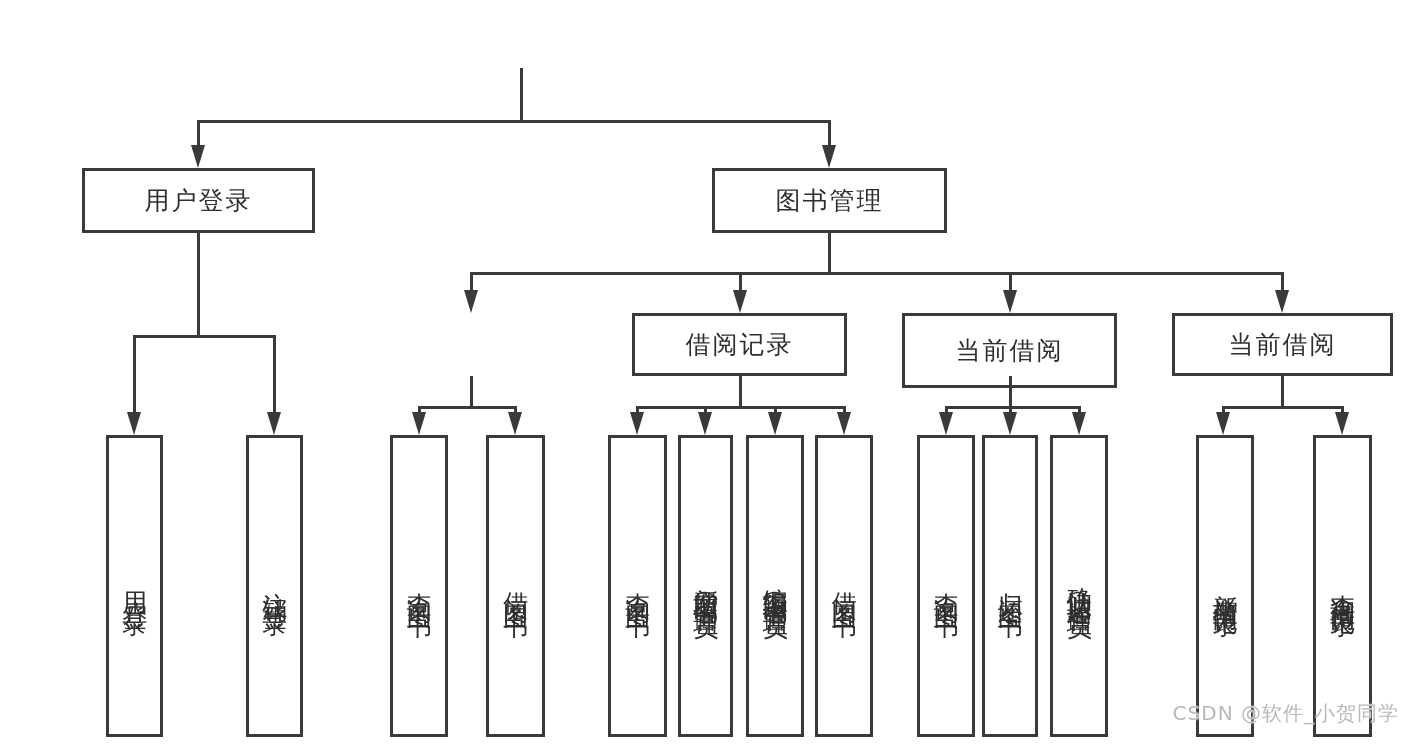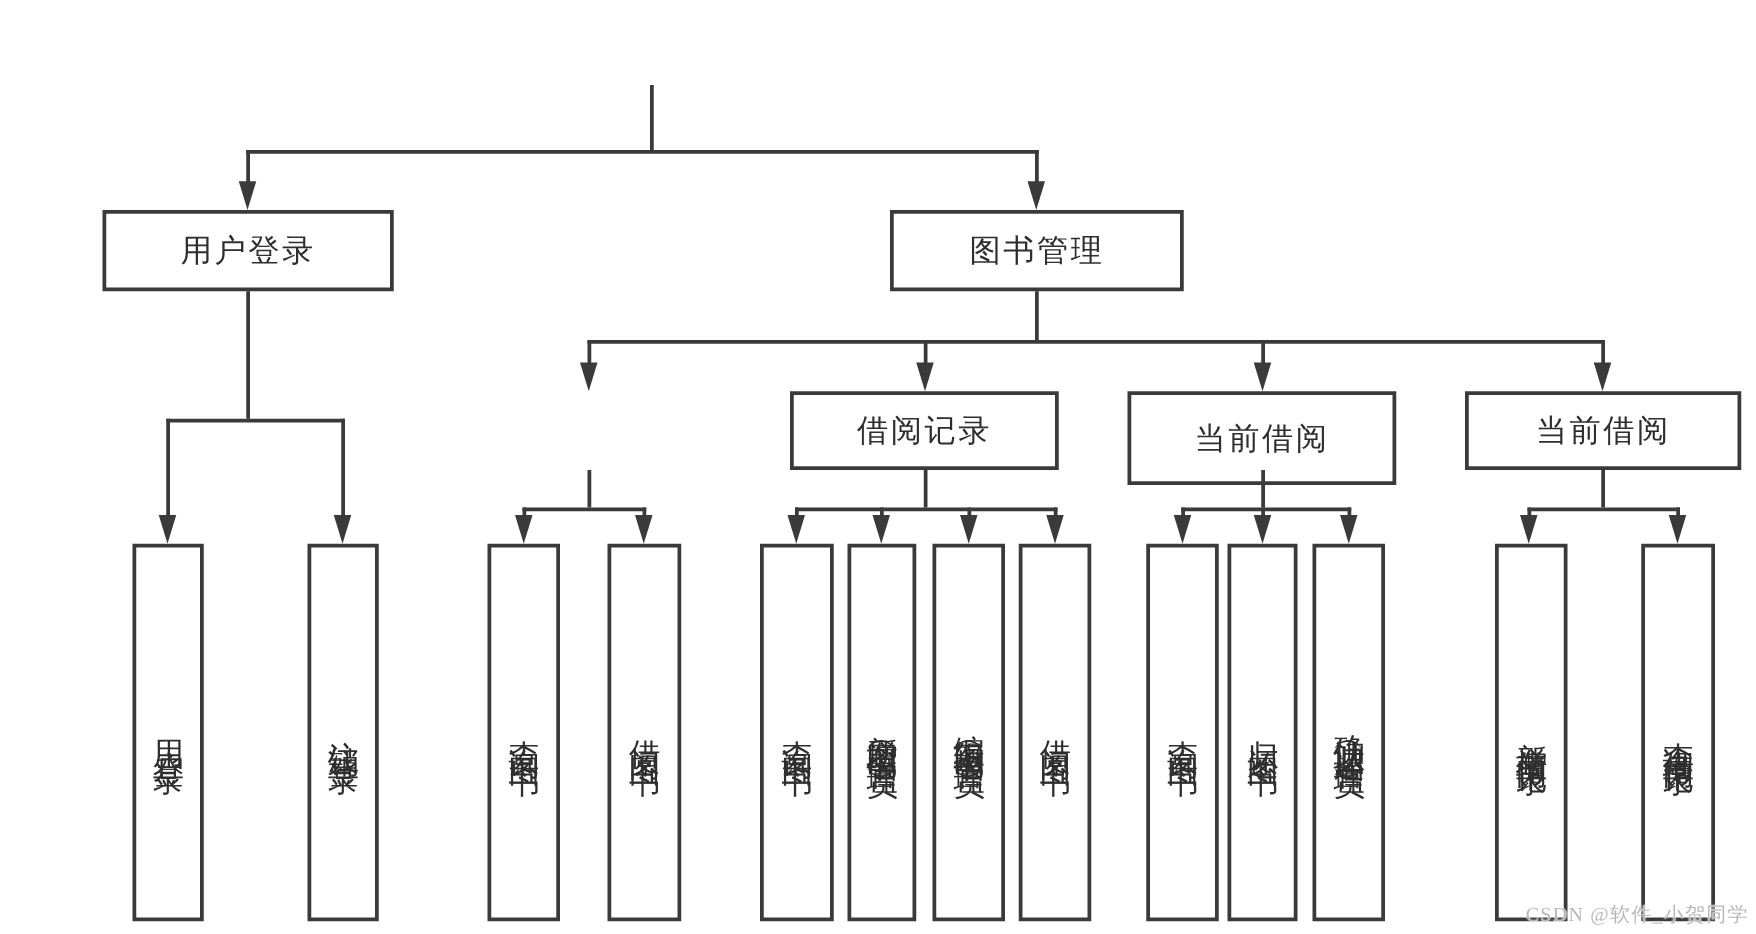--- a/index.html
+++ b/index.html
@@ -24,23 +24,23 @@
     font-size:25px; letter-spacing:7px; line-height:1.1; white-space:nowrap;
   }
   .vtext.tight{letter-spacing:4px;}
   .line{position:absolute; background:var(--line);}
   .arrow{
     position:absolute; width:0; height:0;
     border-left:7px solid transparent; border-right:7px solid transparent;
     border-top:23px solid var(--line);
   }
   .watermark{
-    position:absolute; right:6px; bottom:4px; z-index:10;
-    font-size:16px; color:var(--wm); letter-spacing:1px;
-    text-shadow:0 0 2px #fff, 0 0 1px #fff; white-space:nowrap;font-family:Liberation Serif, serif;
+    position:absolute; right:6px; bottom:20px; z-index:10;
+    font-size:20px; color:var(--wm); letter-spacing:1px;
+    text-shadow:0 0 2px #fff, 0 0 1px #fff; white-space:nowrap;
   }
 </style>
 </head>
 <body>
 
 <div class="canvas">
 
 
   <div class="line" style="left:520px;top:68px;width:3px;height:52px;"></div>
   <div class="line" style="left:197px;top:120px;width:634px;height:3px;"></div>

